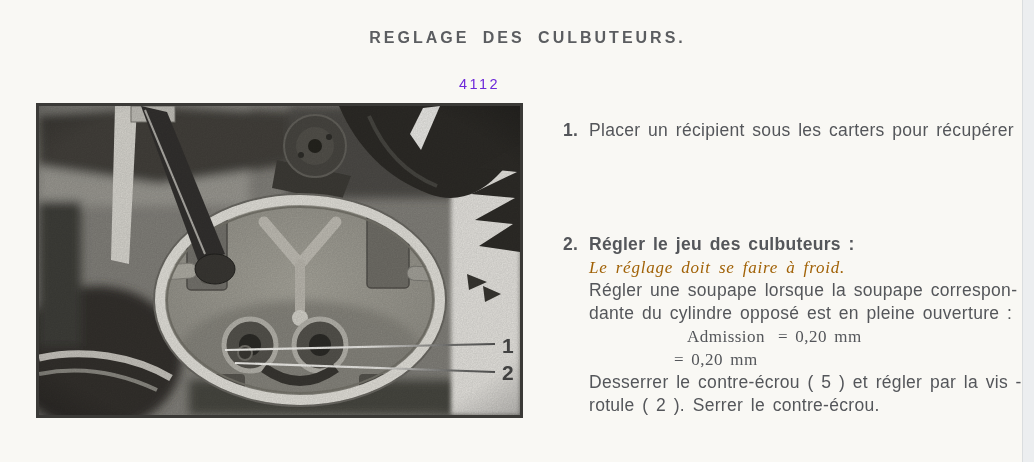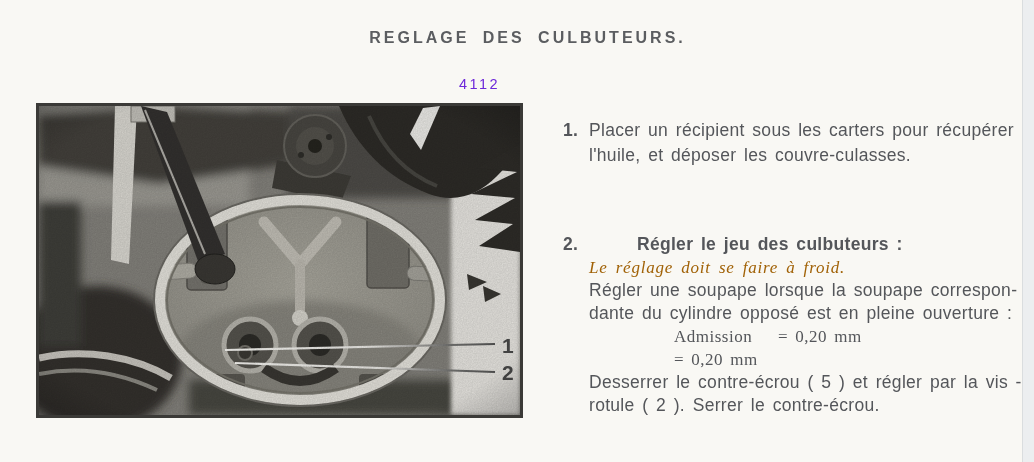--- a/index.html
+++ b/index.html
@@ -29,28 +29,28 @@
   .photo svg { display:block; width:100%; height:100%; }
 
   .step {
     position:absolute; left:563px; width:460px;
     font-size:17.5px; letter-spacing:0.3px; word-spacing:2.5px;
     padding-left:26px; box-sizing:border-box;
   }
   .step .num { position:absolute; left:0; top:0; font-weight:bold; }
   .step-1 { top:118px; line-height:25px; }
   .step-2 { top:233px; line-height:23px; }
-  .t-bold { font-weight:bold;margin-left:48px; }
+  .t-bold { font-weight:bold; }
   .t-italic {
     font-family:"Liberation Serif", serif; font-style:italic;
     font-size:17px; letter-spacing:0.8px; word-spacing:3px; color:#a16207;
   }
   .spec-line {
     display:flex; font-family:"Liberation Serif", serif;
-    font-size:17px; letter-spacing:0.5px; margin-left:85px;
+    font-size:17px; letter-spacing:0.5px; margin-left:85px;text-align:center;
   }
   .spec-line .spec-name { width:104px; }
 </style>
 </head>
 <body>
 
 <div class="page">
 
   <div class="edge-strip"></div>
 
@@ -184,21 +184,20 @@
       <text x="463" y="274" font-family="Liberation Sans, sans-serif" font-size="21" font-weight="600" fill="#4b4b4b">2</text>
 
       <rect width="481" height="309" filter="url(#grain)" opacity="0.14"></rect>
       <rect width="481" height="309" fill="url(#vg)"></rect>
     </svg>
   </figure>
 
   <div class="step step-1">
     <span class="num">1.</span>
     <div>Placer un récipient sous les carters pour récupérer</div>
-    <div>l'huile, et déposer les couvre-culasses.</div>
   </div>
 
   <div class="step step-2">
     <span class="num">2.</span>
     <div class="t-bold">Régler le jeu des culbuteurs :</div>
     <div class="t-italic">Le réglage doit se faire à froid.</div>
     <div>Régler une soupape lorsque la soupape correspon-</div>
     <div>dante du cylindre opposé est en pleine ouverture :</div>
     <div class="spec-line">
       <span class="spec-name">Admission</span>

